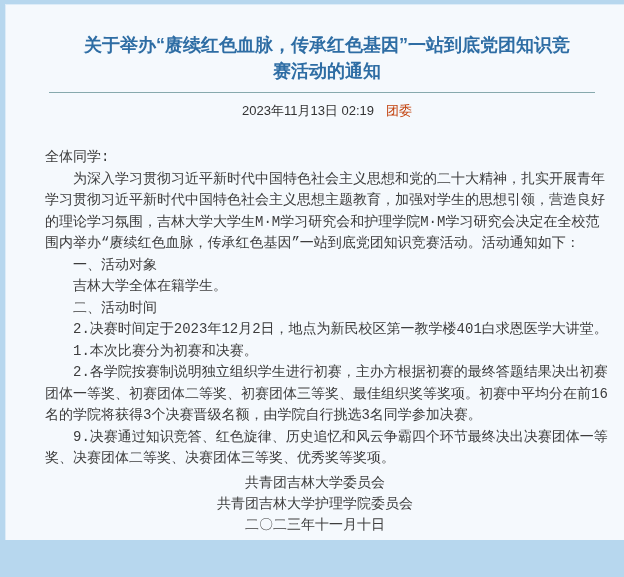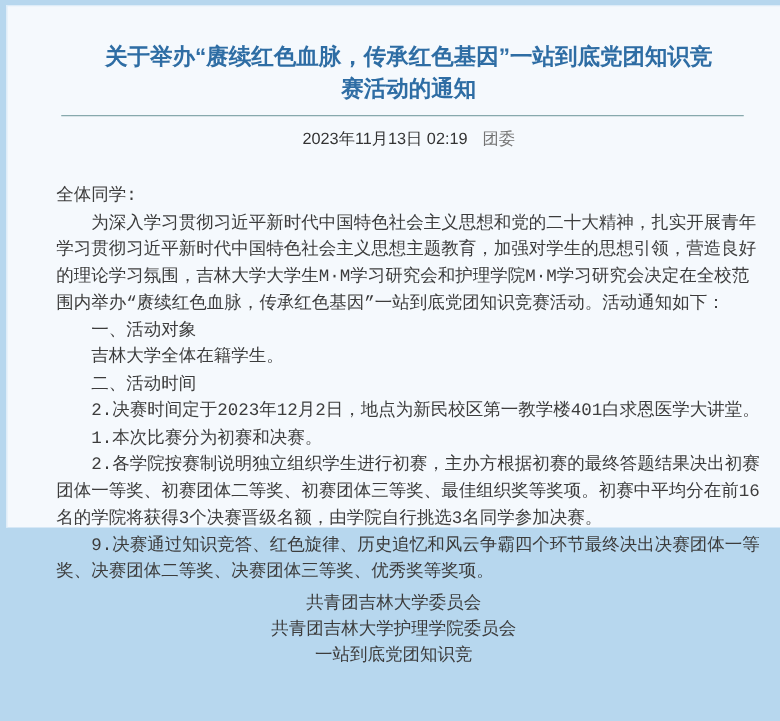--- a/index.html
+++ b/index.html
@@ -12,21 +12,21 @@
     position: relative;
     background: #b7d7ee;
     overflow: hidden;
     font-family: "Liberation Sans", sans-serif;
   }
   .page {
     position: absolute;
     left: 5px;
     top: 4px;
     width: 619px;
-    height: 418px;
+    height: 536px;
     background: #f5f9fd;
     box-shadow: inset 1px 1px 0 #ddecf8;
   }
   .article {
     padding: 28px 15px 0 40px;
   }
   .title {
     text-align: center;
     color: #2e6da4;
     font-weight: bold;
@@ -42,21 +42,21 @@
     margin: 8px 14px 0 4px;
   }
   .meta {
     margin-top: 9px;
     text-align: center;
     font-size: 13px;
     line-height: 17px;
     color: #333333;
   }
   .meta .category {
-    color: #737373;
+    color: #c2410c;
     margin-left: 12px;
     cursor: pointer;
     text-decoration: none;
   }
   .content {
     margin-top: 28px;
     font-size: 14px;
     line-height: 21.5px;
     color: #3c3c3c;
     font-family: Liberation Mono, monospace;
@@ -106,17 +106,17 @@
       <p>二、活动时间</p>
       <p>2.决赛时间定于2023年12月2日，地点为新民校区第一教学楼401白求恩医学大讲堂。</p>
       <p>1.本次比赛分为初赛和决赛。</p>
       <p>2.各学院按赛制说明独立组织学生进行初赛，主办方根据初赛的最终答题结果决出初赛团体一等奖、初赛团体二等奖、初赛团体三等奖、最佳组织奖等奖项。初赛中平均分在前16名的学院将获得3个决赛晋级名额，由学院自行挑选3名同学参加决赛。</p>
       <p>9.决赛通过知识竞答、红色旋律、历史追忆和风云争霸四个环节最终决出决赛团体一等奖、决赛团体二等奖、决赛团体三等奖、优秀奖等奖项。</p>
     </div>
 
     <div class="signature">
       <div>共青团吉林大学委员会</div>
       <div>共青团吉林大学护理学院委员会</div>
-      <div>一站到底党团知识竞</div>
+      <div>二〇二三年十一月十日</div>
     </div>
 
   </div>
 </div>
 
 </body></html>

